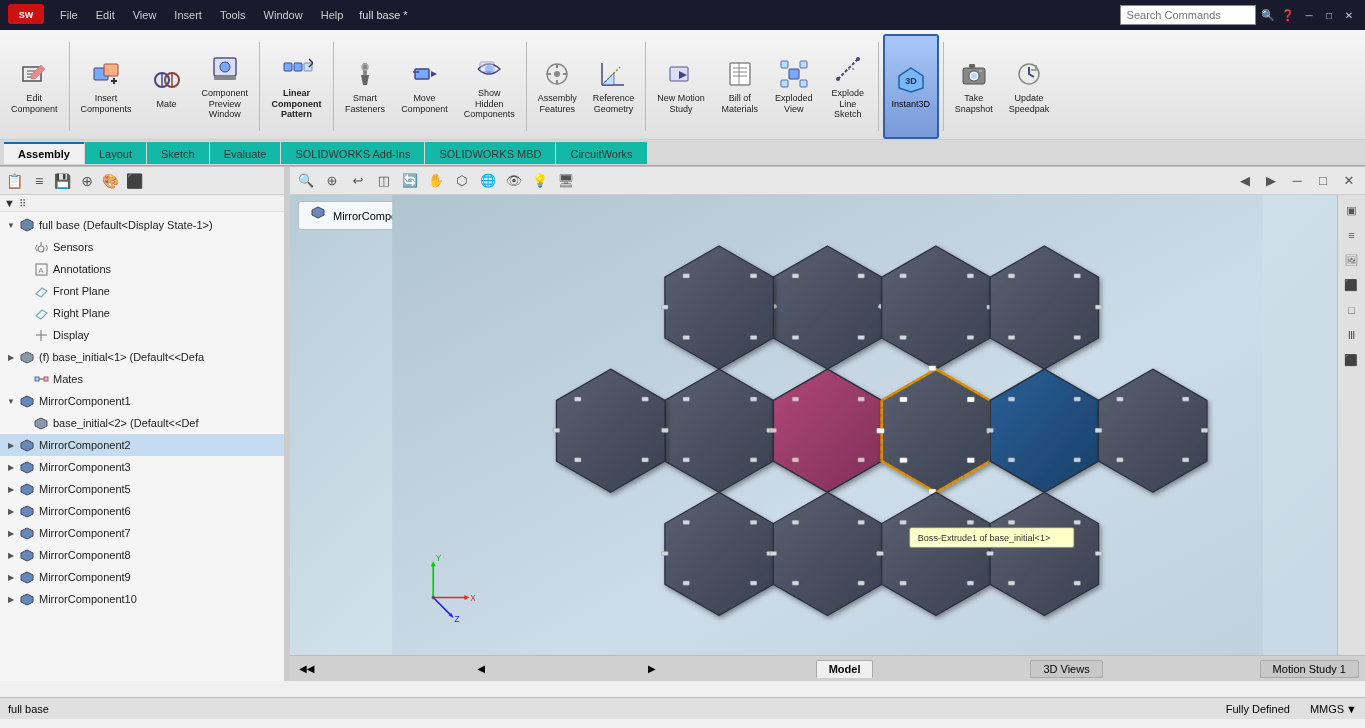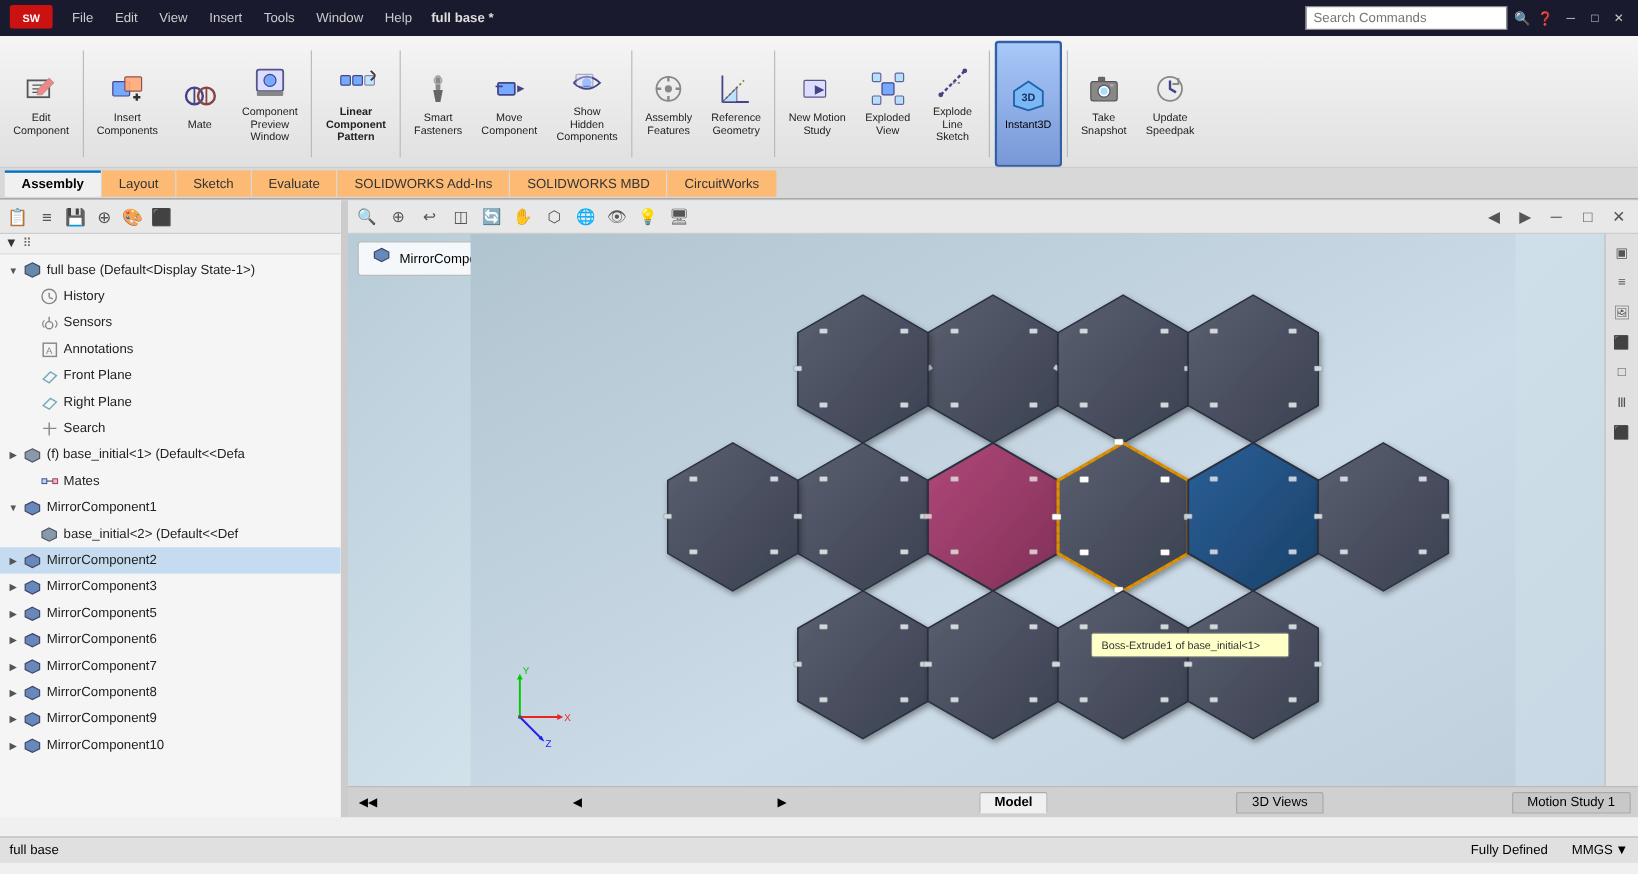--- a/index.html
+++ b/index.html
@@ -5,35 +5,35 @@
     * { margin: 0; padding: 0; box-sizing: border-box; }
     body { font-family: 'Segoe UI', Arial, sans-serif; font-size: 11px; background: #f0f0f0; width: 1365px; height: 728px; overflow: hidden; user-select: none; }
 
     
     #titlebar { height: 30px; background: #1a1a2e; display: flex; align-items: center; justify-content: space-between; padding: 0 8px; color: #ccc; }
     #titlebar .left { display: flex; align-items: center; gap: 8px; }
     #titlebar .logo { color: #e74c3c; font-weight: bold; font-size: 13px; }
     #titlebar .menus { display: flex; gap: 2px; justify-content: space-between; }
     #titlebar .menus span { padding: 2px 8px; cursor: pointer; color: #ccc; font-size: 11px; }
     #titlebar .right { display: flex; align-items: center; gap: 6px; }
-    #titlebar .search-box { background: #fff; border: 1px solid #888; padding: 1px 6px; width: 168px; font-size: 11px; height: 20px; }
+    #titlebar .search-box { background: #fff; border: 1px solid #888; padding: 1px 6px; width: 136px; font-size: 11px; height: 20px; }
     #titlebar .win-btns { display: flex; gap: 4px; }
     #titlebar .win-btns span { width: 16px; height: 16px; display: inline-flex; align-items: center; justify-content: center; cursor: pointer; color: #ccc; font-size: 10px; }
 
     
     #ribbon { background: #e8e8e8; border-bottom: 1px solid #bbb; display: flex; flex-direction: column; }
     #toolbar { height: 110px; display: flex; align-items: stretch; background: linear-gradient(to bottom, #f5f5f5, #e0e0e0); border-bottom: 1px solid #ccc; padding: 4px 4px 0 4px; gap: 2px; }
     .toolbar-btn { display: flex; flex-direction: column; align-items: center; justify-content: center; padding: 4px 6px; cursor: pointer; border: 1px solid transparent; border-radius: 3px; min-width: 52px; max-width: 80px; text-align: center; font-size: 9.5px; color: #222; gap: 3px; }
     .toolbar-btn .icon { width: 32px; height: 32px; display: flex; align-items: center; justify-content: center; font-size: 22px; }
     .toolbar-btn .label { font-size: 9px; line-height: 1.2; word-break: break-word; }
     .toolbar-sep { width: 1px; background: #bbb; margin: 8px 2px; }
 
     
     #tabs-row { display: flex; align-items: center; background: #d8d8d8; border-bottom: 1px solid #aaa; height: 26px; padding: 0 4px; gap: 1px; }
-    .tab { padding: 4px 14px; cursor: pointer; font-size: 11px; border-top: 2px solid transparent; background: #fdba74; color: #333; }
+    .tab { padding: 4px 14px; cursor: pointer; font-size: 11px; border-top: 2px solid transparent; background: #14b8a6; color: #333; }
     .tab.active { background: #f0f0f0; border-top: 2px solid #0070c0; font-weight: bold; color: #000; }
 
     
     #main { display: flex; height: calc(728px - 30px - 110px - 26px - 22px - 26px); }
 
     
     #left-panel { width: 285px; background: #f5f5f5; border-right: 1px solid #ccc; display: flex; flex-direction: column; overflow: hidden; }
     #panel-toolbar { display: flex; align-items: center; background: #e8e8e8; border-bottom: 1px solid #ccc; padding: 2px 4px; gap: 2px; height: 28px; }
     .panel-btn { width: 22px; height: 22px; display: flex; align-items: center; justify-content: center; cursor: pointer; border: 1px solid transparent; border-radius: 2px; font-size: 14px; color: #555; }
     #filter-bar { display: flex; align-items: center; padding: 2px 4px; background: #f0f0f0; border-bottom: 1px solid #ddd; gap: 4px; }
@@ -92,21 +92,21 @@
     </div>
     <div class="menus">
       <span>File</span>
       <span>Edit</span>
       <span>View</span>
       <span>Insert</span>
       <span>Tools</span>
       <span>Window</span>
       <span>Help</span>
     </div>
-    <span style="color:#ddd; font-size:11px;font-weight:bold;">full base *</span>
+    <span style="color:#ddd; font-size:11px;">full base *</span>
   </div>
   <div class="right">
     <input class="search-box" type="text" placeholder="Search Commands" style="">
     <span style="color:#ccc;">🔍</span>
     <span style="color:#ccc;">❓</span>
     <div class="win-btns">
       <span>─</span>
       <span>□</span>
       <span>✕</span>
     </div>
@@ -243,20 +243,32 @@
     <div class="toolbar-btn">
       <div class="icon">
         <svg width="30" height="30" viewBox="0 0 30 30">
           <rect x="4" y="8" width="18" height="14" rx="1" fill="#ddf" stroke="#558" stroke-width="1"></rect>
           <polygon points="13,12 13,20 21,16" fill="#448"></polygon>
         </svg>
       </div>
       <span class="label">New Motion<br>Study</span>
     </div>
 
+    <div class="toolbar-btn">
+      <div class="icon">
+        <svg width="30" height="30" viewBox="0 0 30 30">
+          <rect x="5" y="4" width="20" height="22" rx="1" fill="#fff" stroke="#888" stroke-width="1.5"></rect>
+          <line x1="8" y1="9" x2="22" y2="9" stroke="#888" stroke-width="1"></line>
+          <line x1="8" y1="13" x2="22" y2="13" stroke="#888" stroke-width="1"></line>
+          <line x1="8" y1="17" x2="22" y2="17" stroke="#888" stroke-width="1"></line>
+          <line x1="14" y1="4" x2="14" y2="26" stroke="#888" stroke-width="1"></line>
+        </svg>
+      </div>
+      <span class="label">Bill of<br>Materials</span>
+    </div>
 
     <div class="toolbar-btn">
       <div class="icon">
         <svg width="30" height="30" viewBox="0 0 30 30">
           <rect x="10" y="10" width="10" height="10" rx="1" fill="#7af" stroke="#448" stroke-width="1"></rect>
           <rect x="2" y="2" width="7" height="7" rx="1" fill="#adf" stroke="#448" stroke-width="1" opacity="0.8"></rect>
           <rect x="21" y="2" width="7" height="7" rx="1" fill="#adf" stroke="#448" stroke-width="1" opacity="0.8"></rect>
           <rect x="2" y="21" width="7" height="7" rx="1" fill="#adf" stroke="#448" stroke-width="1" opacity="0.8"></rect>
           <rect x="21" y="21" width="7" height="7" rx="1" fill="#adf" stroke="#448" stroke-width="1" opacity="0.8"></rect>
         </svg>
@@ -348,32 +360,20 @@
         <span class="indent" style="width:4px;"></span>
         <span class="arrow">▼</span>
         <span class="item-icon">
           <svg width="16" height="16" viewBox="0 0 16 16">
             <polygon points="8,2 14,5 14,11 8,14 2,11 2,5" fill="#6688aa" stroke="#446" stroke-width="1"></polygon>
           </svg>
         </span>
         <span class="item-label">full base (Default&lt;Display State-1&gt;)</span>
       </div>
 
-      <div class="tree-item">
-        <span class="indent" style="width:18px;"></span>
-        <span class="arrow"></span>
-        <span class="item-icon">
-          <svg width="15" height="15" viewBox="0 0 15 15">
-            <circle cx="7" cy="7" r="6" fill="none" stroke="#888" stroke-width="1.2"></circle>
-            <line x1="7" y1="4" x2="7" y2="8" stroke="#888" stroke-width="1.2"></line>
-            <line x1="7" y1="8" x2="10" y2="9" stroke="#888" stroke-width="1.2"></line>
-          </svg>
-        </span>
-        <span class="item-label">History</span>
-      </div>
 
       <div class="tree-item">
         <span class="indent" style="width:18px;"></span>
         <span class="arrow"></span>
         <span class="item-icon">
           <svg width="15" height="15" viewBox="0 0 15 15">
             <circle cx="7" cy="9" r="3" fill="none" stroke="#888" stroke-width="1.2"></circle>
             <line x1="7" y1="2" x2="7" y2="6" stroke="#888" stroke-width="1.2"></line>
             <path d="M3 5 Q0 8 3 11" fill="none" stroke="#888" stroke-width="1"></path>
             <path d="M12 5 Q15 8 12 11" fill="none" stroke="#888" stroke-width="1"></path>
@@ -420,21 +420,21 @@
 
       <div class="tree-item">
         <span class="indent" style="width:18px;"></span>
         <span class="arrow"></span>
         <span class="item-icon">
           <svg width="15" height="15" viewBox="0 0 15 15">
             <line x1="7" y1="2" x2="7" y2="13" stroke="#888" stroke-width="1.2"></line>
             <line x1="2" y1="7" x2="13" y2="7" stroke="#888" stroke-width="1.2"></line>
           </svg>
         </span>
-        <span class="item-label">Search</span>
+        <span class="item-label">Display</span>
       </div>
 
       <div class="tree-item">
         <span class="indent" style="width:4px;"></span>
         <span class="arrow">▶</span>
         <span class="item-icon">
           <svg width="15" height="15" viewBox="0 0 15 15">
             <polygon points="7,2 13,5 13,10 7,13 1,10 1,5" fill="#8899aa" stroke="#556" stroke-width="1"></polygon>
           </svg>
         </span>

